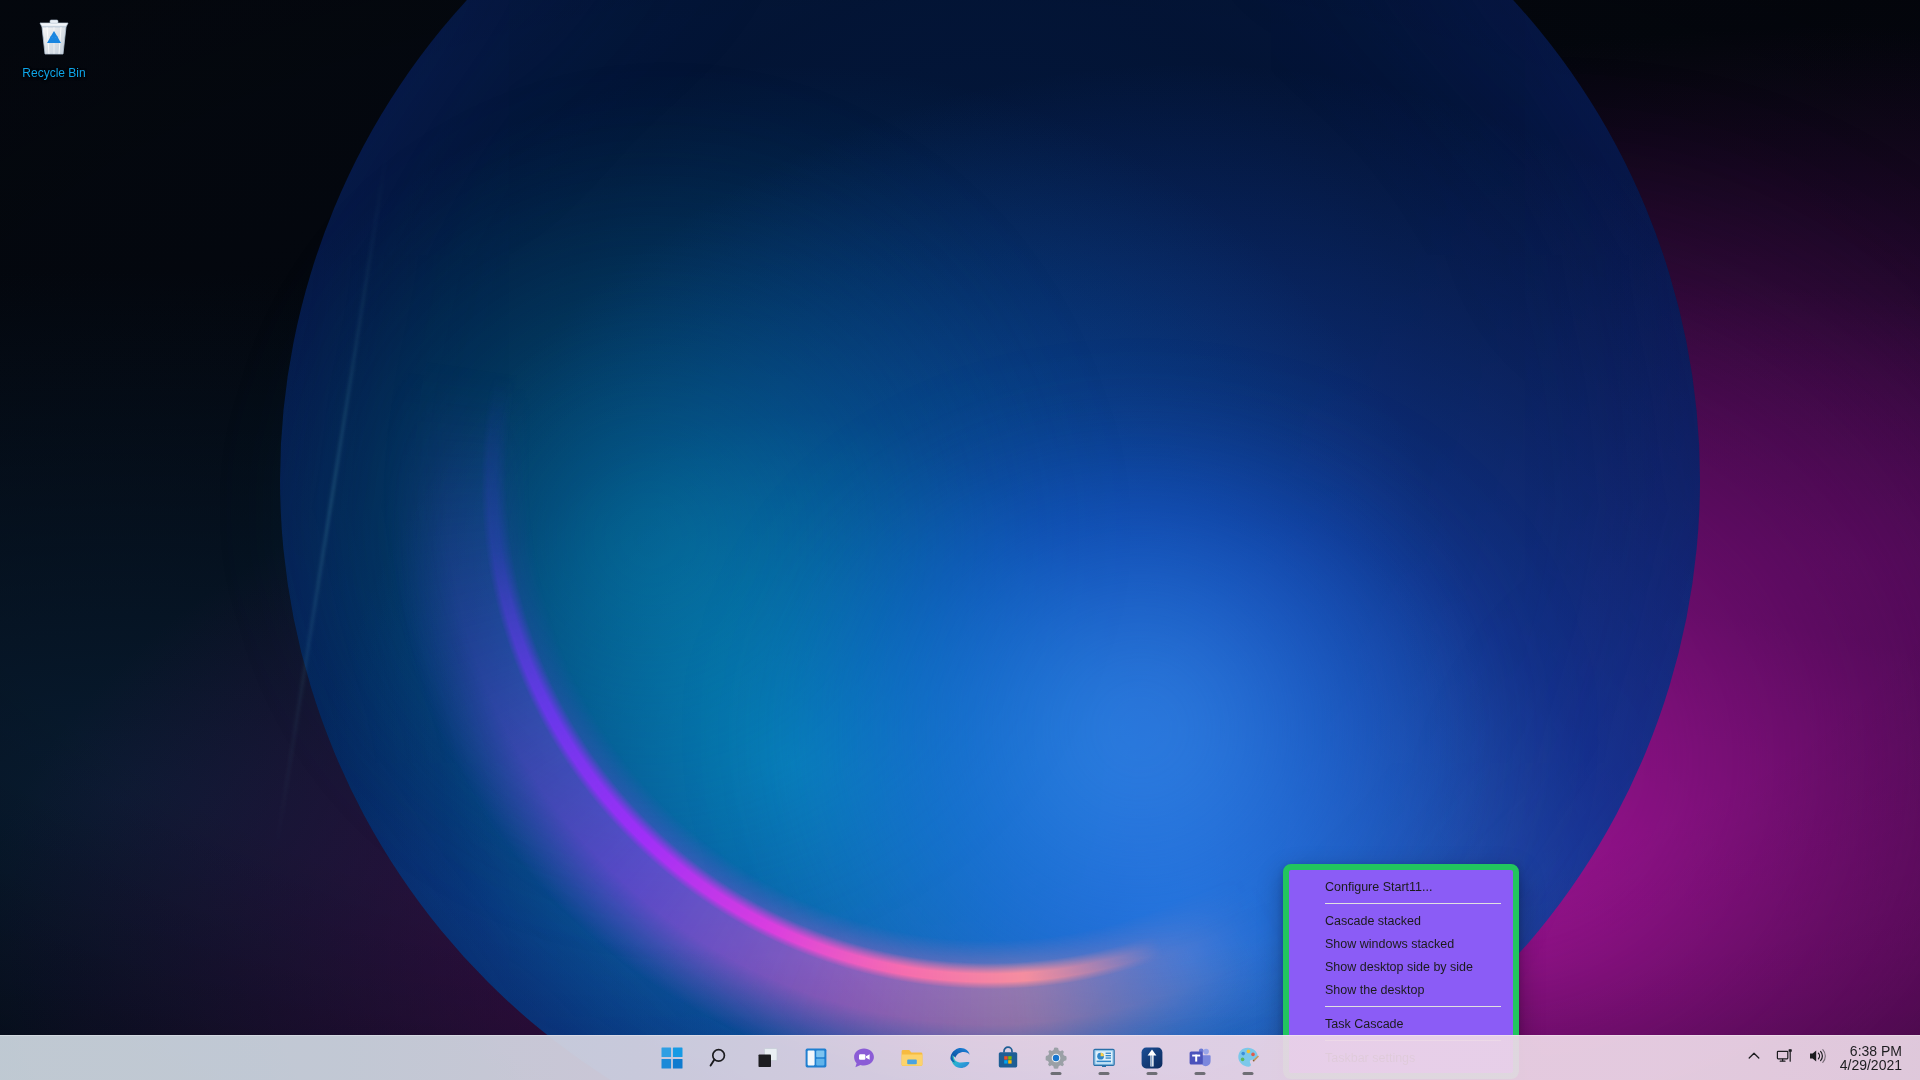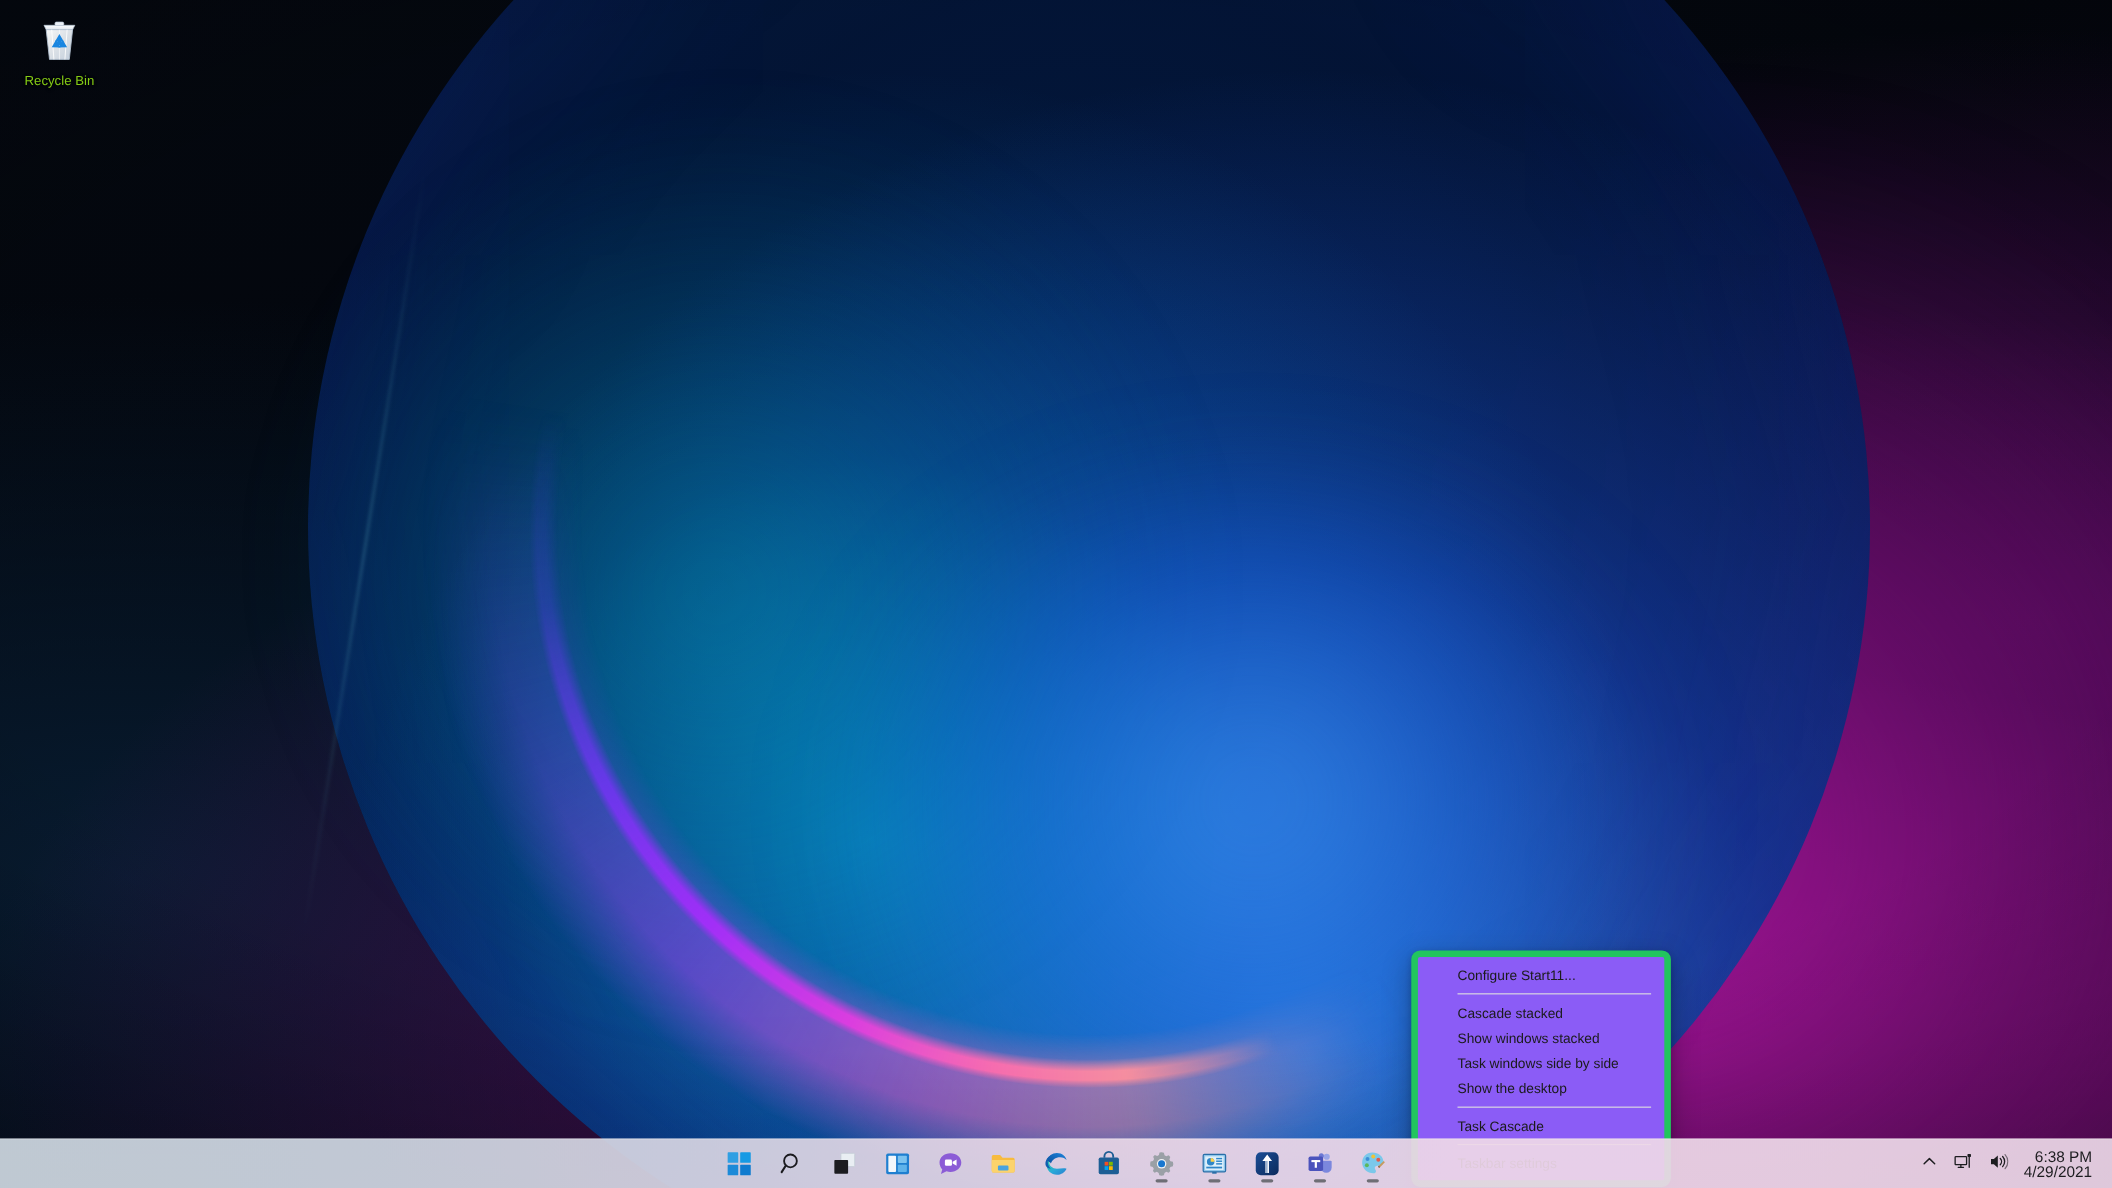--- a/index.html
+++ b/index.html
@@ -101,21 +101,21 @@
   }
 
   
   #desktop-icons { position:absolute; left:0; top:0; padding:6px; }
   .desk-icon {
     width:96px; display:flex; flex-direction:column; align-items:center;
     padding:6px 2px 4px; cursor:default;
   }
   .desk-icon .glyph { width:48px; height:48px; position:relative; }
   .desk-icon .label {
-    margin-top:6px; font-size:12px; color:#84cc16; text-align:left; line-height:14px;
+    margin-top:6px; font-size:12px; color:#0ea5e9; text-align:left; line-height:14px;
     text-shadow:0 1px 3px rgba(0,0,0,0.9), 0 0 2px rgba(0,0,0,0.9);
   }
 
   
   #context-menu {
     position:absolute; left:1283px; top:864px; width:236px;
     background:#8b5cf6; border:6px solid #22c55e; border-radius:8px;
     box-shadow:0 9px 26px rgba(0,0,0,0.30), 0 2px 6px rgba(0,0,0,0.18);
     padding:5px 0 4px; overflow:hidden;
   }
@@ -230,21 +230,21 @@
     </div>
     <div class="menu-sep"></div>
 
     <div class="menu-item">
       <span>Cascade stacked</span>
     </div>
     <div class="menu-item">
       <span>Show windows stacked</span>
     </div>
     <div class="menu-item">
-      <span>Task windows side by side</span>
+      <span>Show desktop side by side</span>
     </div>
     <div class="menu-item">
       <span>Show the desktop</span>
     </div>
     <div class="menu-sep"></div>
 
     <div class="menu-item">
       <span>Task Cascade</span>
     </div>
     <div class="menu-sep"></div>

